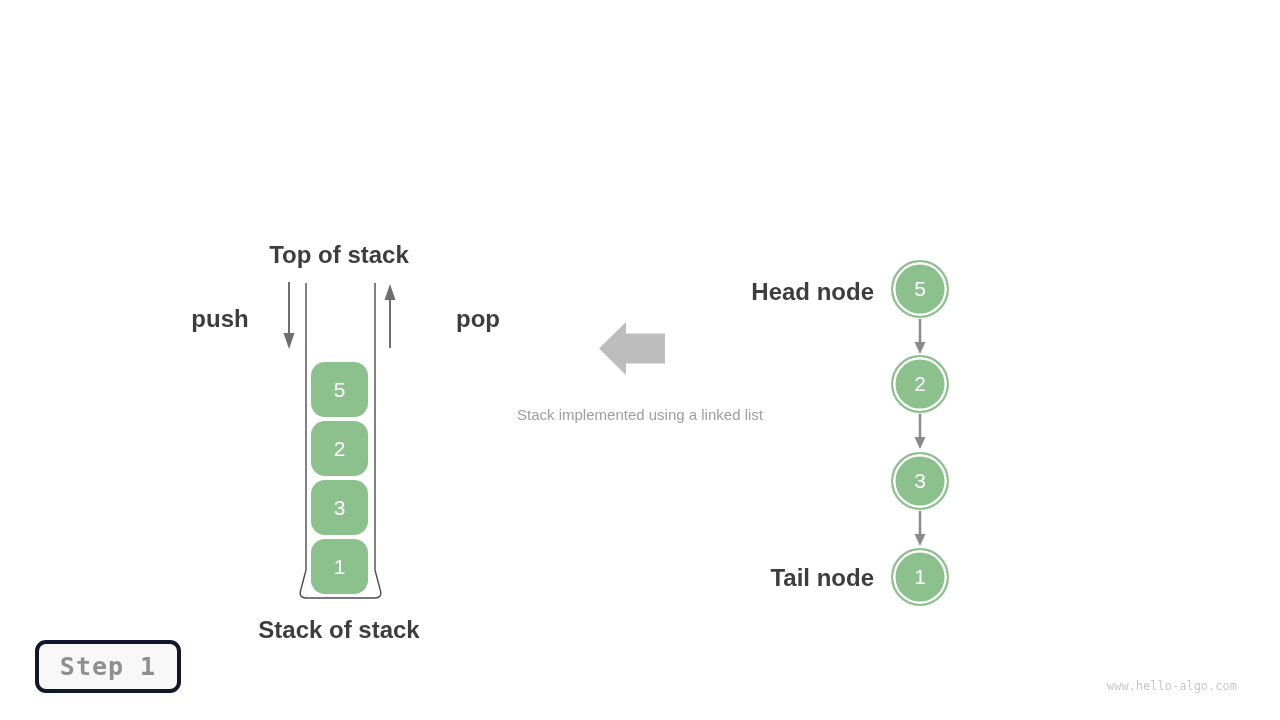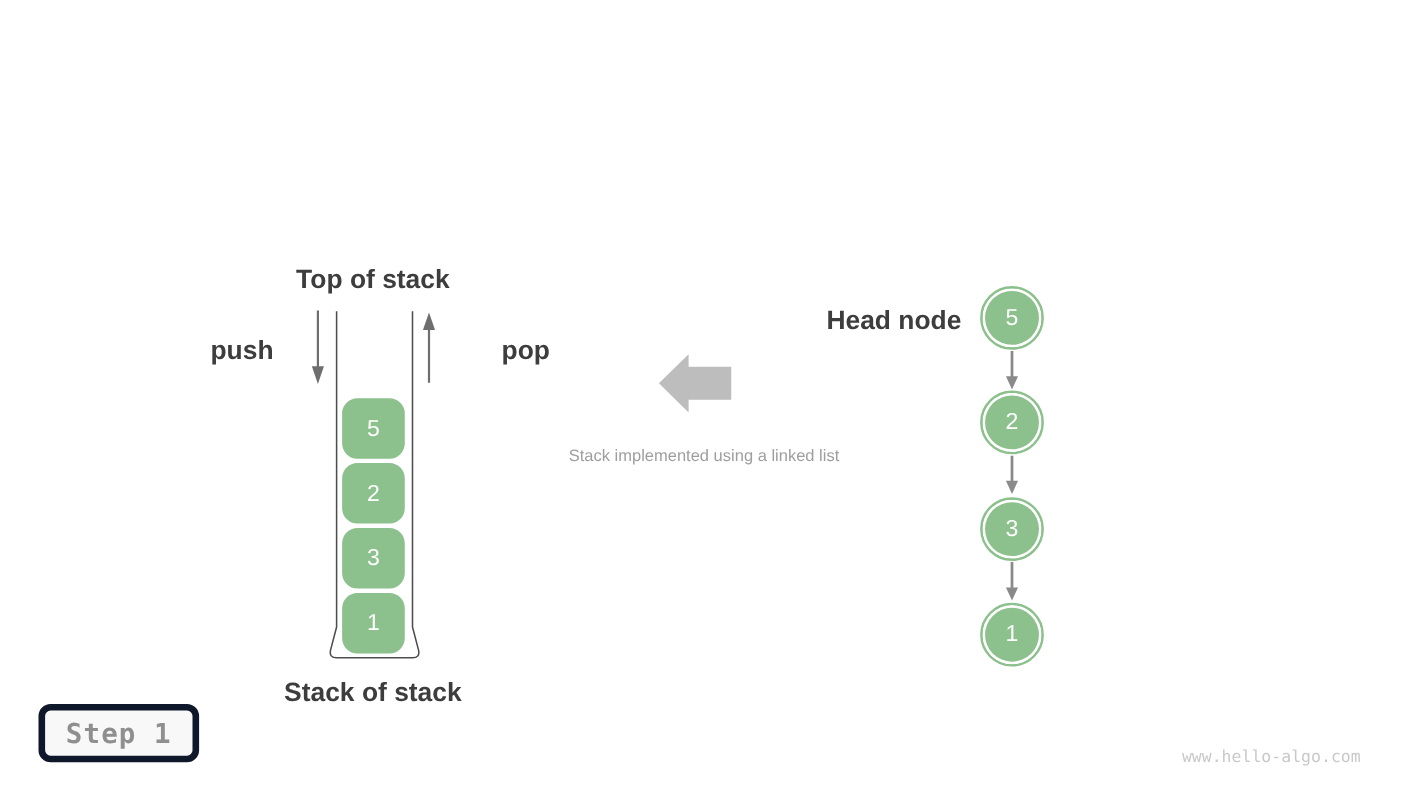--- a/index.html
+++ b/index.html
@@ -62,40 +62,40 @@
 
   
   .step-badge {
     position: absolute;
     left: 35px;
     top: 640px;
     width: 146px;
     height: 53px;
     box-sizing: border-box;
     background: #F8F8F8;
-    border: 6px solid #0f172a;
+    border: 4px solid #0f172a;
     border-radius: 11px;
     display: flex;
     align-items: center;
     justify-content: center;
   }
   .step-badge span {
     font-family: "DejaVu Sans Mono", monospace;
     font-weight: bold;
     font-size: 25px;
     color: #8F8F8F;
     letter-spacing: 1px;
   }
 
   .watermark {
     position: absolute;
     right: 43px;
     top: 679px;
     font-family: "DejaVu Sans Mono", monospace;
-    font-size: 15px;
+    font-size: 12px;
     color: #C9C9C9;
   }
 </style>
 </head>
 <body>
 
 <div class="canvas">
 
   <div class="abs bold-label" style="left:239px; top:241px; width:200px; text-align:center;">Top of stack</div>
 
@@ -121,20 +121,21 @@
   <div class="stack-box" style="top:539px;">1</div>
 
   <div class="abs bold-label" style="left:239px; top:616px; width:200px; text-align:center;">Stack of stack</div>
 
   <svg class="abs" style="left:599px; top:322px;" width="66" height="53" viewBox="0 0 66 53">
     <polygon points="0,26.5 27,0 27,11.5 66,11.5 66,41.5 27,41.5 27,53" fill="#BDBDBD"></polygon>
   </svg>
   <div class="abs caption-text" style="left:390px; top:406px; width:500px;">Stack implemented using a linked list</div>
 
   <div class="abs bold-label" style="left:674px; top:278px; width:200px; text-align:right;">Head node</div>
+  <div class="abs bold-label" style="left:674px; top:564px; width:200px; text-align:right;">Tail node</div>
 
   <div class="list-node" style="top:260px;">5</div>
   <div class="list-node" style="top:355px;">2</div>
   <div class="list-node" style="top:452px;">3</div>
   <div class="list-node" style="top:548px;">1</div>
 
   <svg class="abs" style="left:913px; top:319px;" width="14" height="36" viewBox="0 0 14 36">
     <line x1="7" y1="0" x2="7" y2="25" stroke="#8A8A8A" stroke-width="2.5"></line>
     <polygon points="7,35 1.5,23 12.5,23" fill="#8A8A8A"></polygon>
   </svg>

